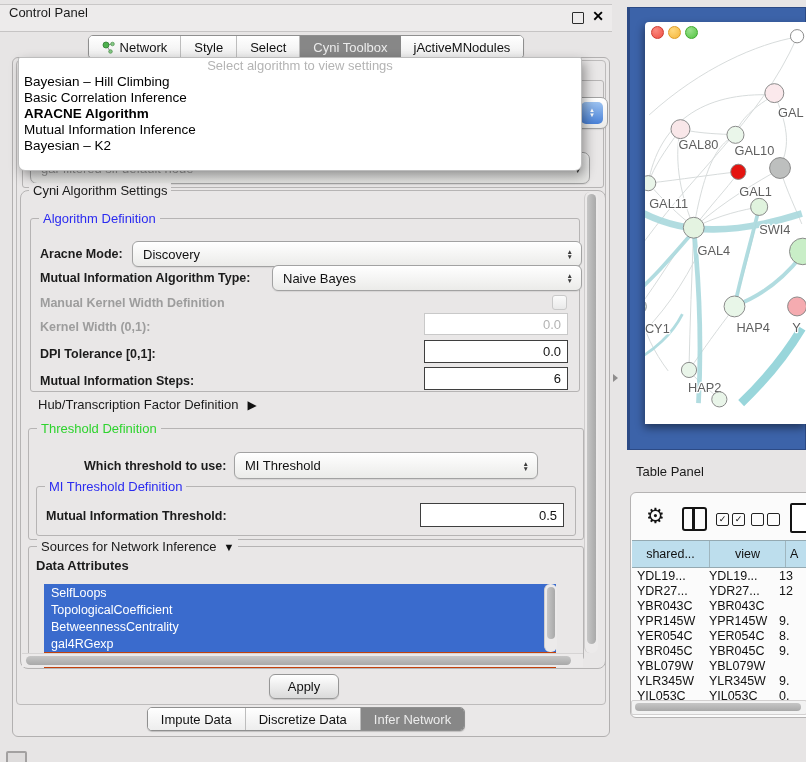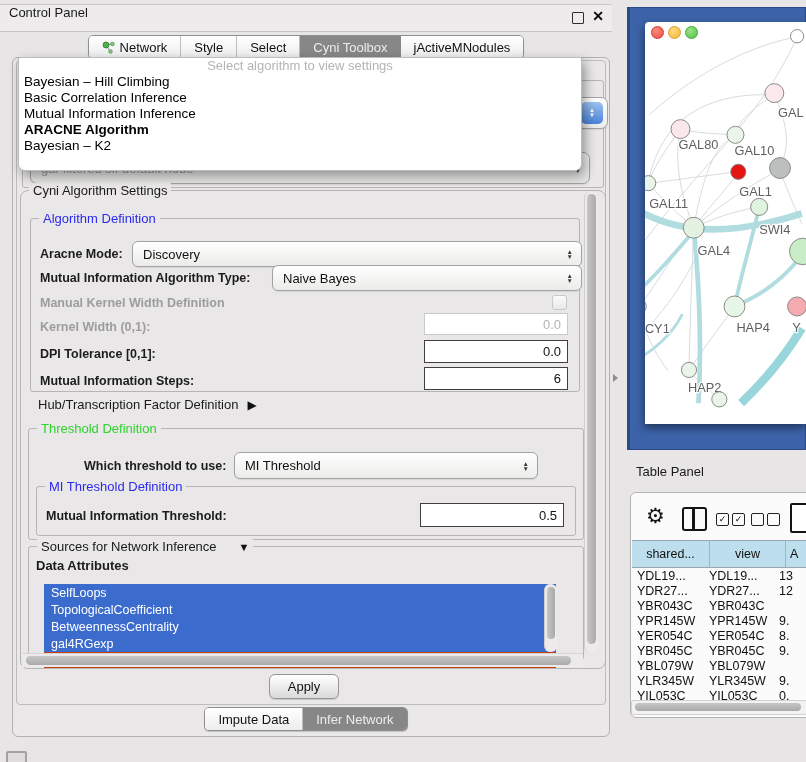--- a/index.html
+++ b/index.html
@@ -166,21 +166,21 @@
 </div>
 <div class="abs group" style="left:36px;top:486px;width:538px;height:48px">
   <span class="gtitle blue">MI Threshold Definition</span>
 </div>
 <span class="abs lbl" style="left:46px;top:509px">Mutual Information Threshold:</span>
 <div class="abs field" style="left:420px;top:503px;width:144px;height:24px">
     <span>0.5</span>
   </div>
 
 <div class="abs group" style="left:28px;top:546px;width:554px;height:112px">
-  <span class="gtitle" style="display:flex;align-items:center;gap:22px">
+  <span class="gtitle" style="display:flex;align-items:center;gap:7px">
     <span>Sources for Network Inference</span>
     <span style="font-size:11px;color:#111">▼</span>
   </span>
 </div>
 <span class="abs lbl" style="left:36px;top:558px;font-size:13px">Data Attributes</span>
 <div class="abs" style="left:44px;top:584px;width:512px;height:84px;background:#c2410c;overflow:hidden" id="attr-list">
     <div class="ditem">SelfLoops</div>
     <div class="ditem">TopologicalCoefficient</div>
     <div class="ditem">BetweennessCentrality</div>
     <div class="ditem">gal4RGexp</div>
@@ -197,33 +197,36 @@
 </div>
 
 <div class="abs btn" style="left:269px;top:674px;width:68px;height:23px">
     <span>Apply</span>
   </div>
 <div class="abs" style="left:0;top:707px;width:612px;display:flex;justify-content:center">
   <div class="tabgroup">
     <div class="tab">
         <span>Impute Data</span>
       </div>
+    <div class="tab">
+        <span>Discretize Data</span>
+      </div>
     <div class="tab sel">
         <span>Infer Network</span>
       </div>
   </div>
 </div>
 
 <div class="abs popup" style="left:18px;top:57px;width:562px;height:112px;z-index:50">
   <div class="phead">Select algorithm to view settings</div>
   <div id="algo-items">
       <div class="pitem">Bayesian – Hill Climbing</div>
       <div class="pitem">Basic Correlation Inference</div>
+      <div class="pitem bold">ARACNE Algorithm</div>
       <div class="pitem">Mutual Information Inference</div>
-      <div class="pitem bold">ARACNE Algorithm</div>
       <div class="pitem">Bayesian – K2</div>
     </div>
 </div>
 
 <div class="abs" style="left:6px;top:751px;width:17px;height:11px;border:2px solid #a3a1a1;border-radius:2px;background:#dedcdc"></div>
 
 <div class="abs" style="left:613px;top:374px;width:0;height:0;border-top:4px solid transparent;border-bottom:4px solid transparent;border-left:5px solid #8f8d8d"></div>
 
 <div class="abs" style="left:627px;top:7px;width:179px;height:443px;background:#3c63a9;border:1px solid #2c4a85;box-sizing:border-box;border-left-width:3px"></div>
 <div class="abs" style="left:645px;top:22px;width:161px;height:402px;background:#fff;border-radius:4px 0 0 0;box-shadow:-1px 4px 8px rgba(0,0,0,.45)"></div>

